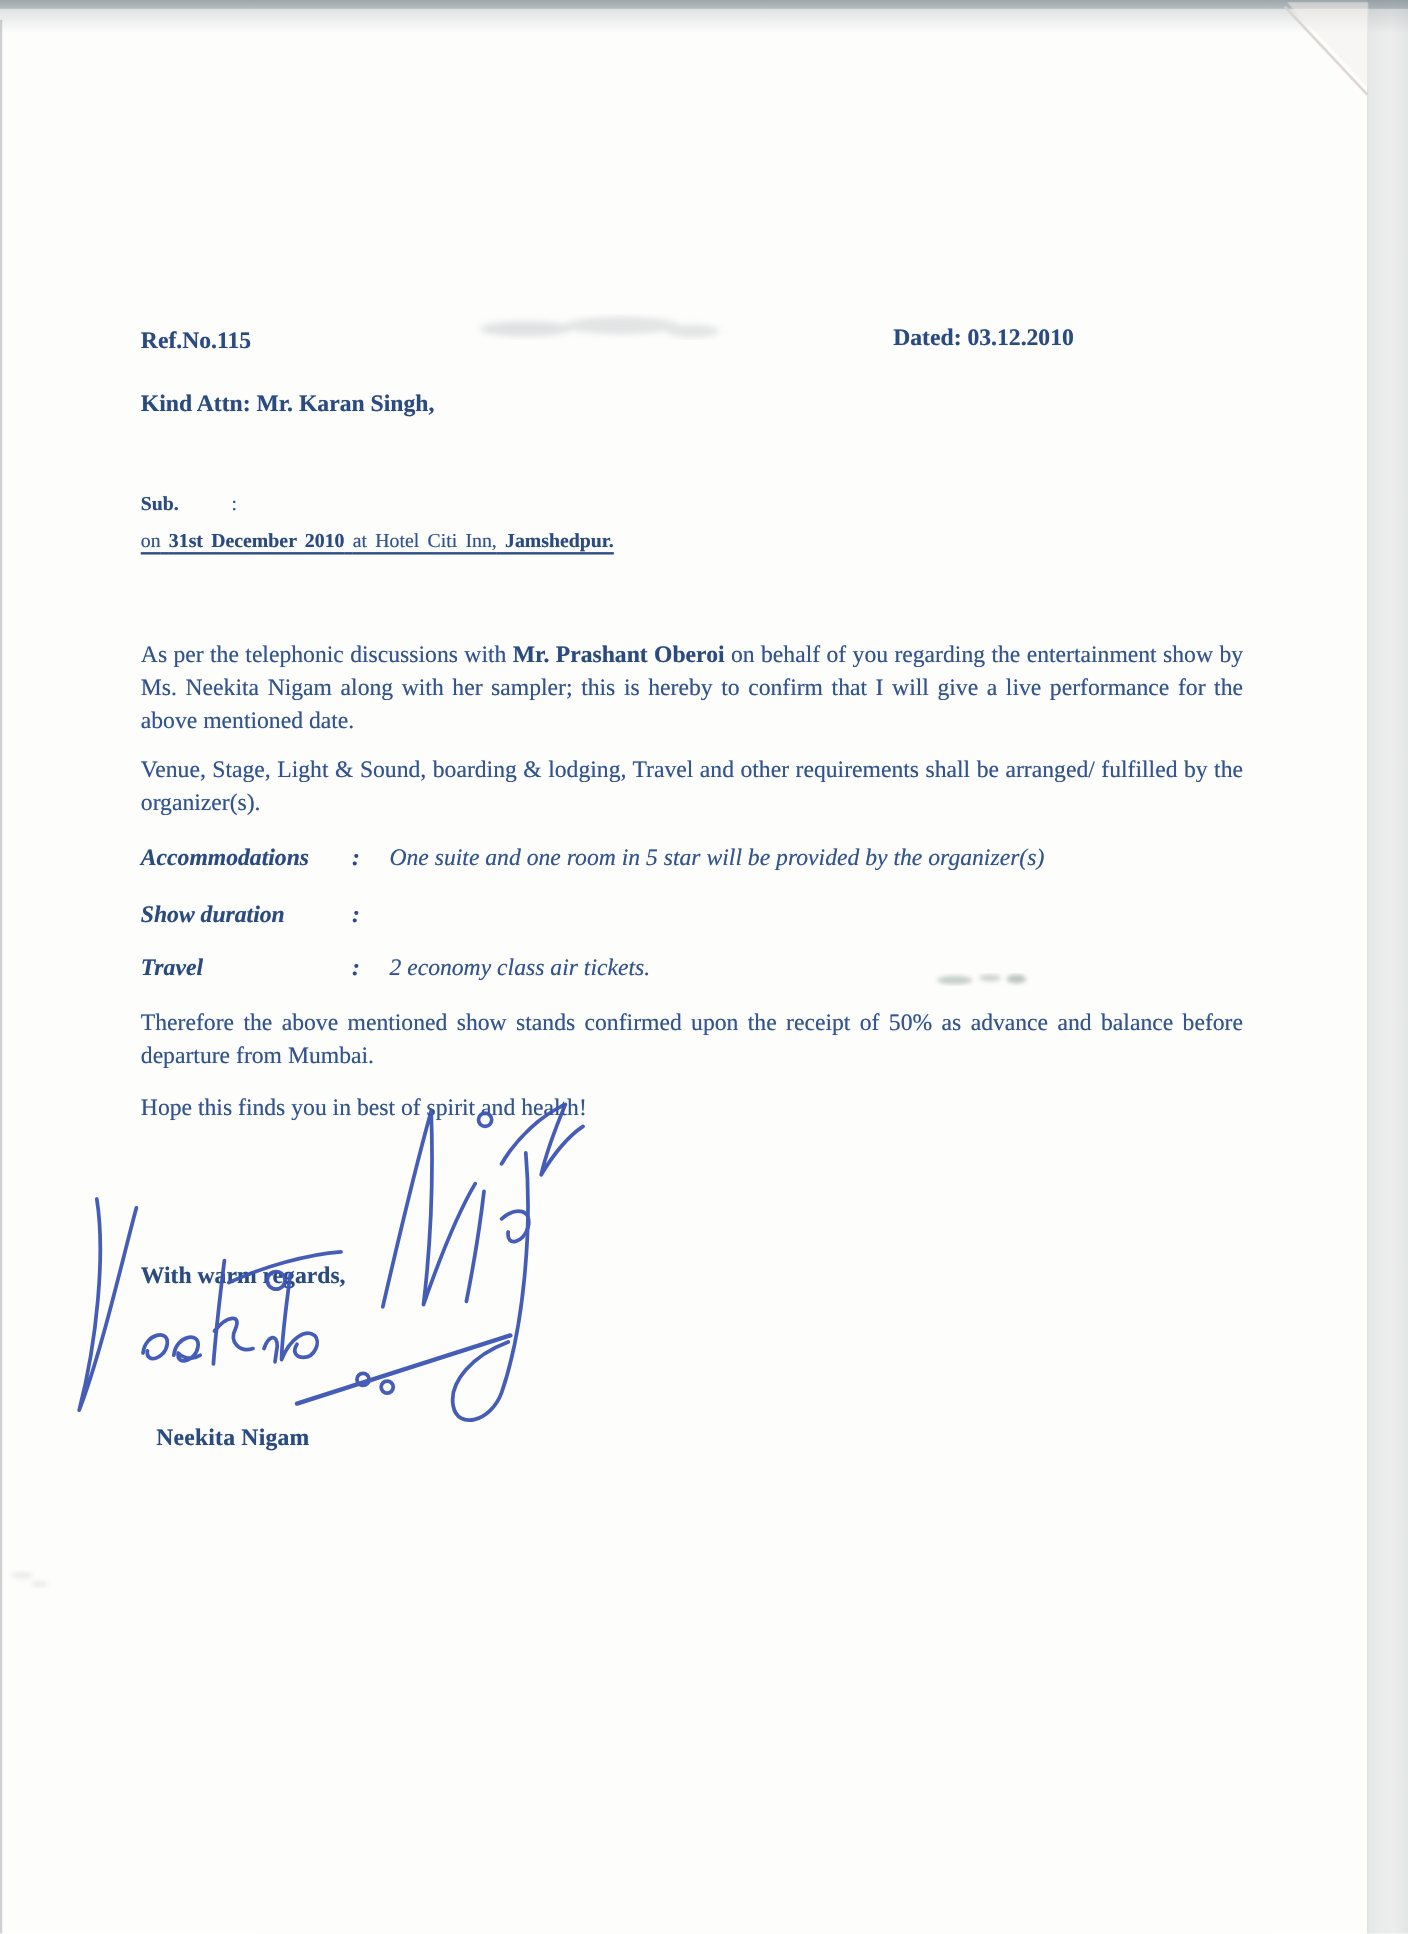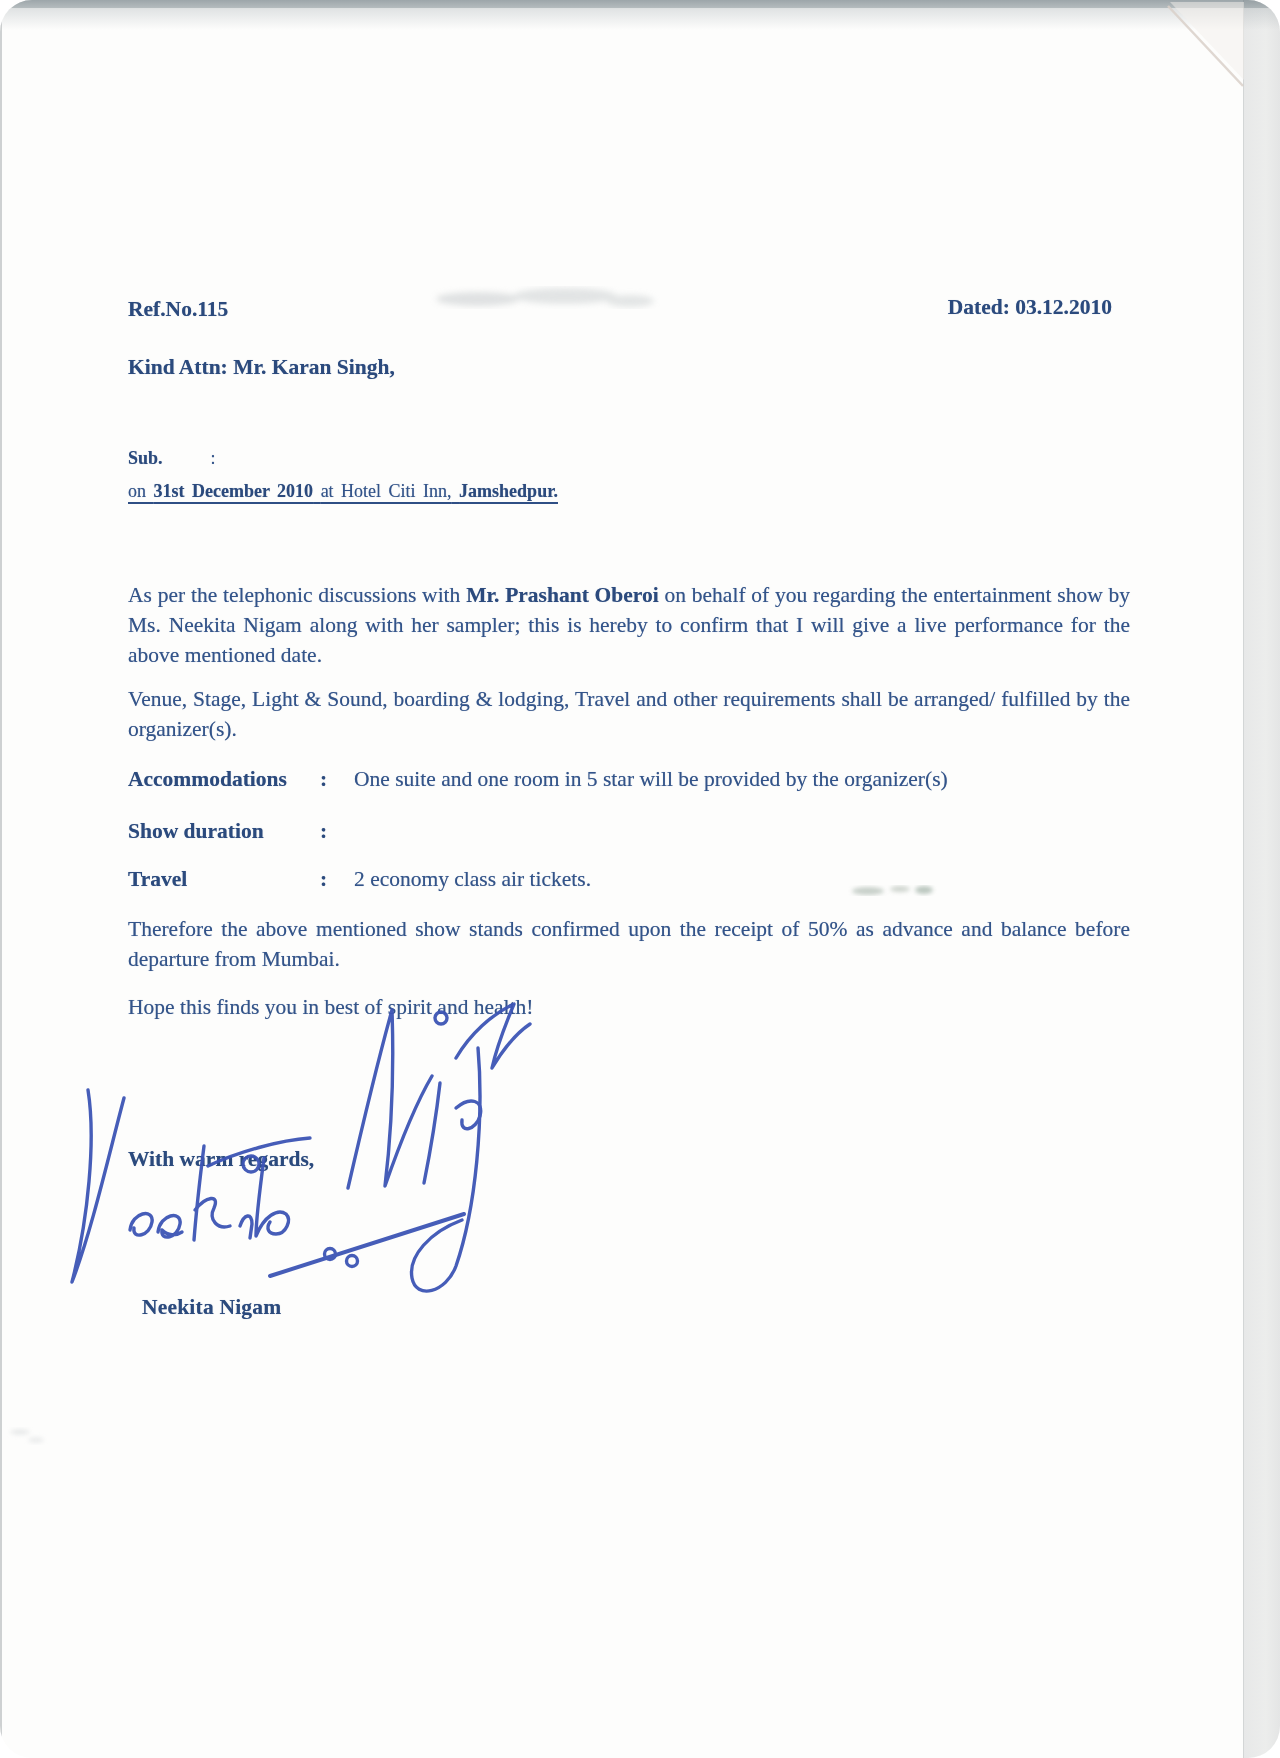--- a/index.html
+++ b/index.html
@@ -2,21 +2,20 @@
 <html><head>
 <meta charset="utf-8">
 <style>
   html,body{margin:0;padding:0;background:#ffffff;}
   .scan{
     position:relative;
     width:1280px;height:1758px;
     background:#fdfdfc;
     overflow:hidden;
     font-family:"Liberation Serif","DejaVu Serif",serif;
-    border-radius:32px;
   }
   
   .gutter{
     position:absolute;top:0;right:0;width:36px;height:100%;
     background:linear-gradient(90deg,#e7e8e8 0%,#ecedec 60%,#e4e5e5 100%);
     border-left:1px solid #d3d6d6;
   }
   
   .top-shade{
     position:absolute;top:0;left:0;width:100%;height:30px;
@@ -34,21 +33,21 @@
   .block{position:absolute;color:#33548a;font-size:21.5px;line-height:30px;}
   .bold{font-weight:bold;color:#2b4a7d;}
   .body-col{left:128px;width:1002px;}
   .justify{text-align:justify;}
   .u{ text-decoration:underline; text-decoration-thickness:2px; text-underline-offset:5px; text-decoration-color:#2f4f85;}
   .subject{font-size:18px;line-height:33px;}
   .subject .line1{display:flex;align-items:baseline;}
   .subject .lbl{width:62px;flex:0 0 auto;}
   .subject .col{width:46px;flex:0 0 auto;text-align:center;}
   .subject .fill{flex:1 1 auto;display:block;text-align:justify;text-align-last:justify;}
-  .term{display:flex;align-items:flex-start;}
+  .term{display:flex;align-items:flex-start;font-style:italic;}
   .term .t-lbl{width:192px;flex:0 0 auto;}
   .term .t-col{width:26px;flex:0 0 auto;}
   .term .t-val{flex:1 1 auto;padding-left:8px;}
   .hdr-right{left:812px;width:300px;}
   .sig-wrap{position:absolute;left:58px;top:988px;width:484px;height:334px;}
   .sig-wrap svg{display:block;width:100%;height:100%;}
   .name{letter-spacing:.2px;}
   
   .scan .block{text-shadow:0 0 .7px rgba(50,80,130,.55);}
 </style>
@@ -87,21 +86,21 @@
       <ellipse cx="924" cy="890" rx="9" ry="4" fill="#8fa396"></ellipse>
     </g>
 
     <g filter="url(#blur2)" opacity="0.5">
       <ellipse cx="20" cy="1432" rx="10" ry="3" fill="#d7dadb"></ellipse>
       <ellipse cx="36" cy="1440" rx="8" ry="3" fill="#dbdedf"></ellipse>
     </g>
   </svg>
 
   <div class="block bold body-col" style="top:294px;">Ref.No.115</div>
-  <div class="block bold hdr-right" style="top:292px;text-align:right;">Dated: 03.12.2010</div>
+  <div class="block bold hdr-right" style="top:292px;">Dated: 03.12.2010</div>
 
   <div class="block bold body-col" style="top:352px;">Kind Attn: Mr. Karan Singh,</div>
 
   <div class="block body-col subject" style="top:442px;">
     <div class="line1">
       <span class="lbl bold">Sub.</span>
       <span class="col">:</span>
     </div>
     <div class="u" style="word-spacing:3px;">
       <span>on</span>

